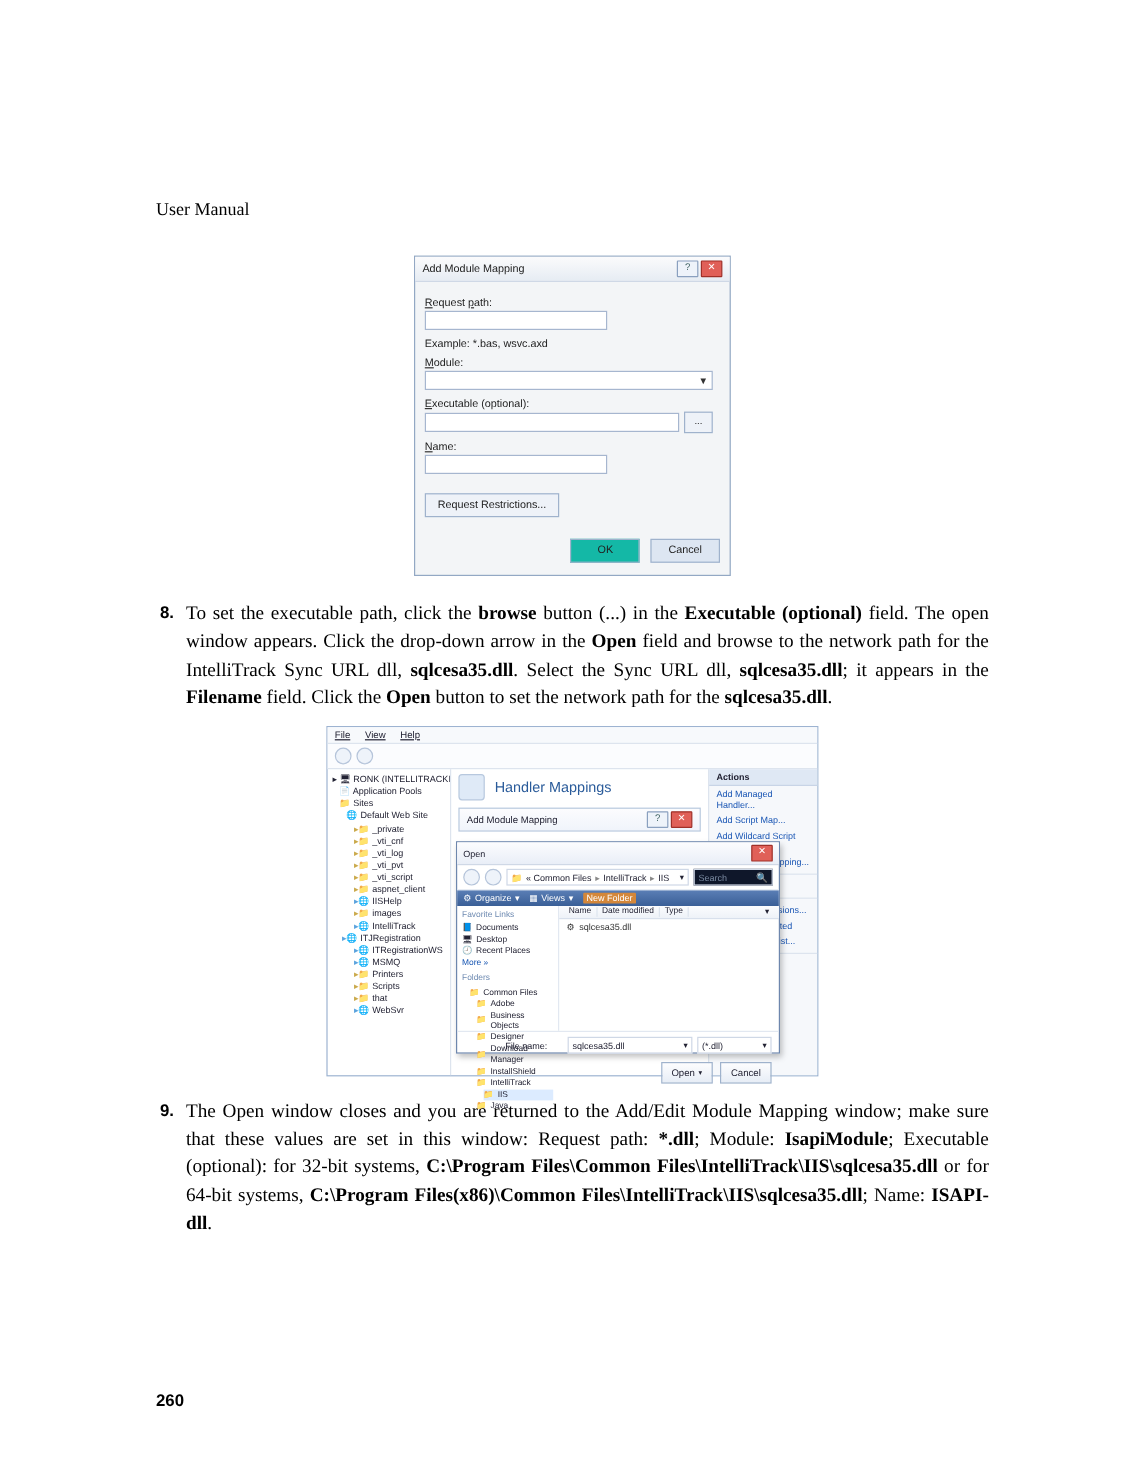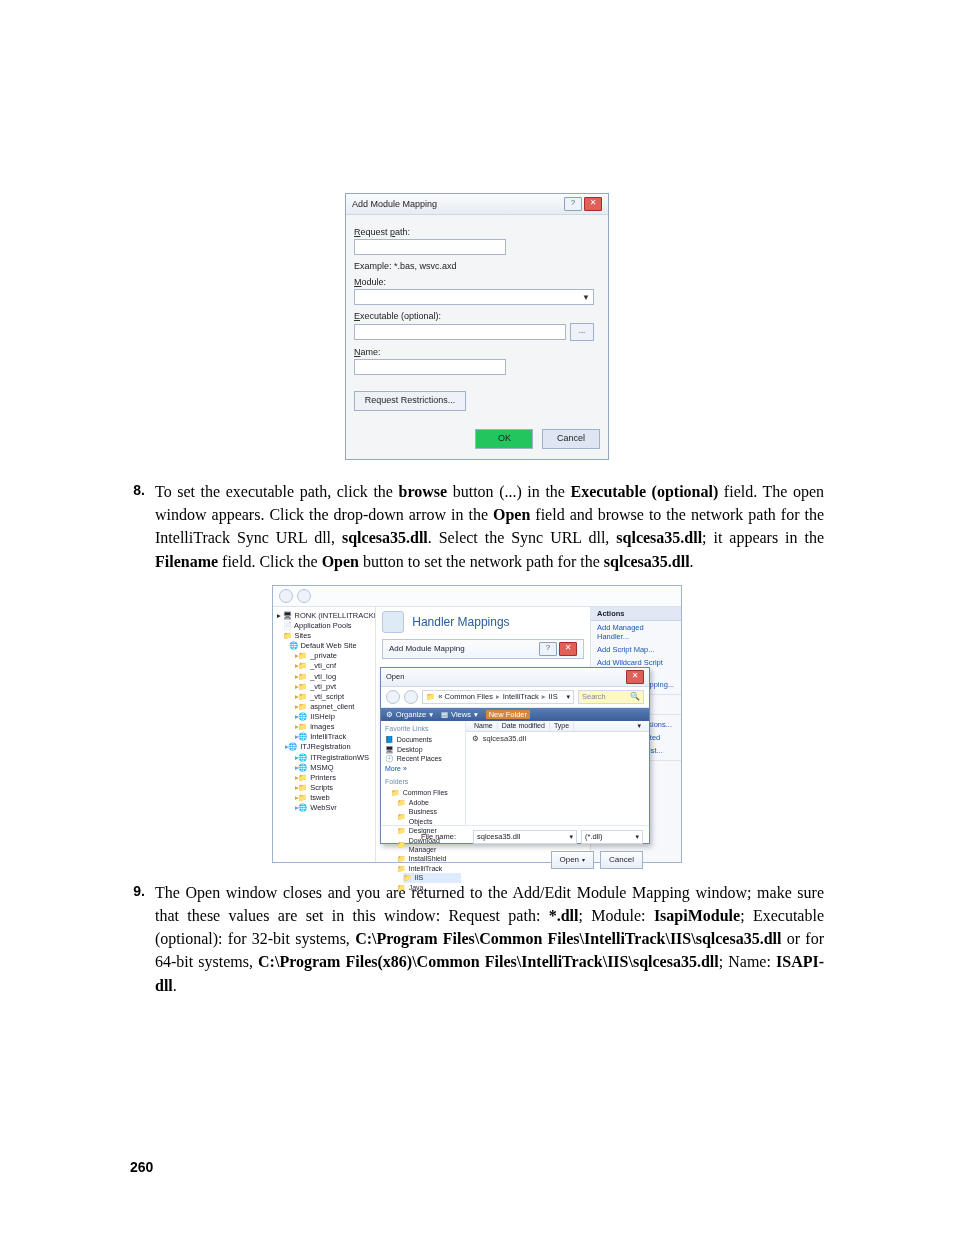--- a/index.html
+++ b/index.html
@@ -63,21 +63,21 @@
   .combo {
     width:238px; height:14px; border:1px solid #a6b6cf; background:#fff;
     display:flex; justify-content:flex-end; align-items:center;
   }
   .combo .arr { font-size:8px; padding-right:3px; color:#333; }
   .browse-btn {
     width:22px; height:16px; border:1px solid #9fb2cc; background:#eef2f8;
     font-size:8px; text-align:center; line-height:14px;
   }
   .dlg-btn {
-    width:56px; height:18px; border:1px solid #9fb2cc; background:#22c55e;
+    width:56px; height:18px; border:1px solid #9fb2cc; background:#14b8a6;
     font-size:9px; text-align:center; line-height:16px; display:inline-block;
   }
   .dlg-btn.cancel { background:#dde6f2; }
   .dlg1 .btnrow { text-align:right; margin-top:18px; }
   .dlg1 .reqbtn {
     width:110px; height:18px; border:1px solid #9fb2cc; background:#eef2f8;
     font-size:9px; text-align:center; line-height:16px; margin-top:16px;
   }
   .example { margin-top:6px; }
 
@@ -148,21 +148,21 @@
   }
   .opendlg .otitle {
     background:linear-gradient(#fcfcfe,#e9eef7); border-bottom:1px solid #cfd8e6;
     padding:2px 5px; display:flex; justify-content:space-between; align-items:center;
   }
   .opendlg .onav {
     padding:3px 5px; display:flex; align-items:center; gap:4px; border-bottom:1px solid #e2e8f1;
   }
   .crumb { flex:1; border:1px solid #cfd8e6; background:#fff; height:12px; display:flex; align-items:center; padding:0 3px; gap:3px;}
   .crumb .sep2 { color:#888; }
-  .search { width:58px; border:1px solid #cfd8e6; background:#fef9c3; height:12px; display:flex; align-items:center; padding:0 3px; color:#7a8aa0;}
+  .search { width:58px; border:1px solid #cfd8e6; background:#0f172a; height:12px; display:flex; align-items:center; padding:0 3px; color:#7a8aa0;}
   .mag { font-size:8px; }
   .otoolbar {
     background:linear-gradient(#5a7eb5,#3a5f97); color:#fff; padding:2px 5px;
     display:flex; gap:8px; align-items:center;
   }
   .otoolbar .tb { display:flex; align-items:center; gap:3px;}
   .newf { background:#d4873a; padding:0 3px; color:#fff; border-radius:1px;}
   .obody { display:flex; height:104px; }
   .ofav {
     width:76px; border-right:1px solid #e2e8f1; padding:3px 4px; font-size:7px; line-height:1.35;
@@ -195,20 +195,21 @@
   .pagenum {
     position:absolute; bottom:60px; left:130px; font-size:14px; font-weight:bold;
     font-family: Arial, Helvetica, sans-serif;
   }
 </style>
 </head>
 <body>
 
 <div class="page">
   <div class="header">
+    <div class="header-line2">User Manual</div>
   </div>
 
   <div class="fig-wrap">
     <div class="dlg1">
       <div class="titlebar">
         <span>Add Module Mapping</span>
         <div class="win-btns">
           <div class="win-btn">?</div>
           <div class="win-btn win-close">✕</div>
         </div>
@@ -241,20 +242,25 @@
     <li>
       <div class="num">8.</div>
       <div class="txt">
         <span>To set the executable path, click the </span><span class="b">browse</span><span> button (...) in the </span><span class="b">Executable (optional)</span><span> field. The open window appears. Click the drop-down arrow in the </span><span class="b">Open</span><span> field and browse to the network path for the IntelliTrack Sync URL dll, </span><span class="b">sqlcesa35.dll</span><span>. Select the Sync URL dll, </span><span class="b">sqlcesa35.dll</span><span>; it appears in the </span><span class="b">Filename</span><span> field. Click the </span><span class="b">Open</span><span> button to set the network path for the </span><span class="b">sqlcesa35.dll</span><span>.</span>
       </div>
     </li>
   </ol>
 
   <div class="fig2-wrap">
     <div class="iis">
+      <div class="menubar">
+        <span>File</span>
+        <span>View</span>
+        <span>Help</span>
+      </div>
       <div class="navrow">
         <div class="nav-circ"></div>
         <div class="nav-circ"></div>
       </div>
       <div class="iis-body">
         <div class="iis-tree">
           <div class="n">▸ 🖥 <span>RONK (INTELLITRACKINC\ronk)</span></div>
           <div class="n" style="margin-left:6px">📄 <span>Application Pools</span></div>
           <div class="n" style="margin-left:6px">📁 <span>Sites</span></div>
           <div class="n" style="margin-left:12px">🌐 <span>Default Web Site</span></div>
@@ -265,21 +271,21 @@
           <div class="n" style="margin-left:18px"><span class="fico">▸📁</span> <span>_vti_script</span></div>
           <div class="n" style="margin-left:18px"><span class="fico">▸📁</span> <span>aspnet_client</span></div>
           <div class="n" style="margin-left:18px"><span class="gico">▸🌐</span> <span>IISHelp</span></div>
           <div class="n" style="margin-left:18px"><span class="fico">▸📁</span> <span>images</span></div>
           <div class="n" style="margin-left:18px"><span class="gico">▸🌐</span> <span>IntelliTrack</span></div>
           <div class="n" style="margin-left:8px"><span class="gico">▸🌐</span> <span>ITJRegistration</span></div>
           <div class="n" style="margin-left:18px"><span class="gico">▸🌐</span> <span>ITRegistrationWS</span></div>
           <div class="n" style="margin-left:18px"><span class="gico">▸🌐</span> <span>MSMQ</span></div>
           <div class="n" style="margin-left:18px"><span class="fico">▸📁</span> <span>Printers</span></div>
           <div class="n" style="margin-left:18px"><span class="fico">▸📁</span> <span>Scripts</span></div>
-          <div class="n" style="margin-left:18px"><span class="fico">▸📁</span> <span>tsweb</span></div>
+          <div class="n" style="margin-left:18px"><span class="fico">▸📁</span> <span>that</span></div>
           <div class="n" style="margin-left:18px"><span class="gico">▸🌐</span> <span>WebSvr</span></div>
         </div>
 
         <div class="iis-center">
           <span class="iconbig"></span>
           <h3>Handler Mappings</h3>
           <div class="amm-bar">
             <span>Add Module Mapping</span>
             <div class="winb">
               <div class="win-btn">?</div>

